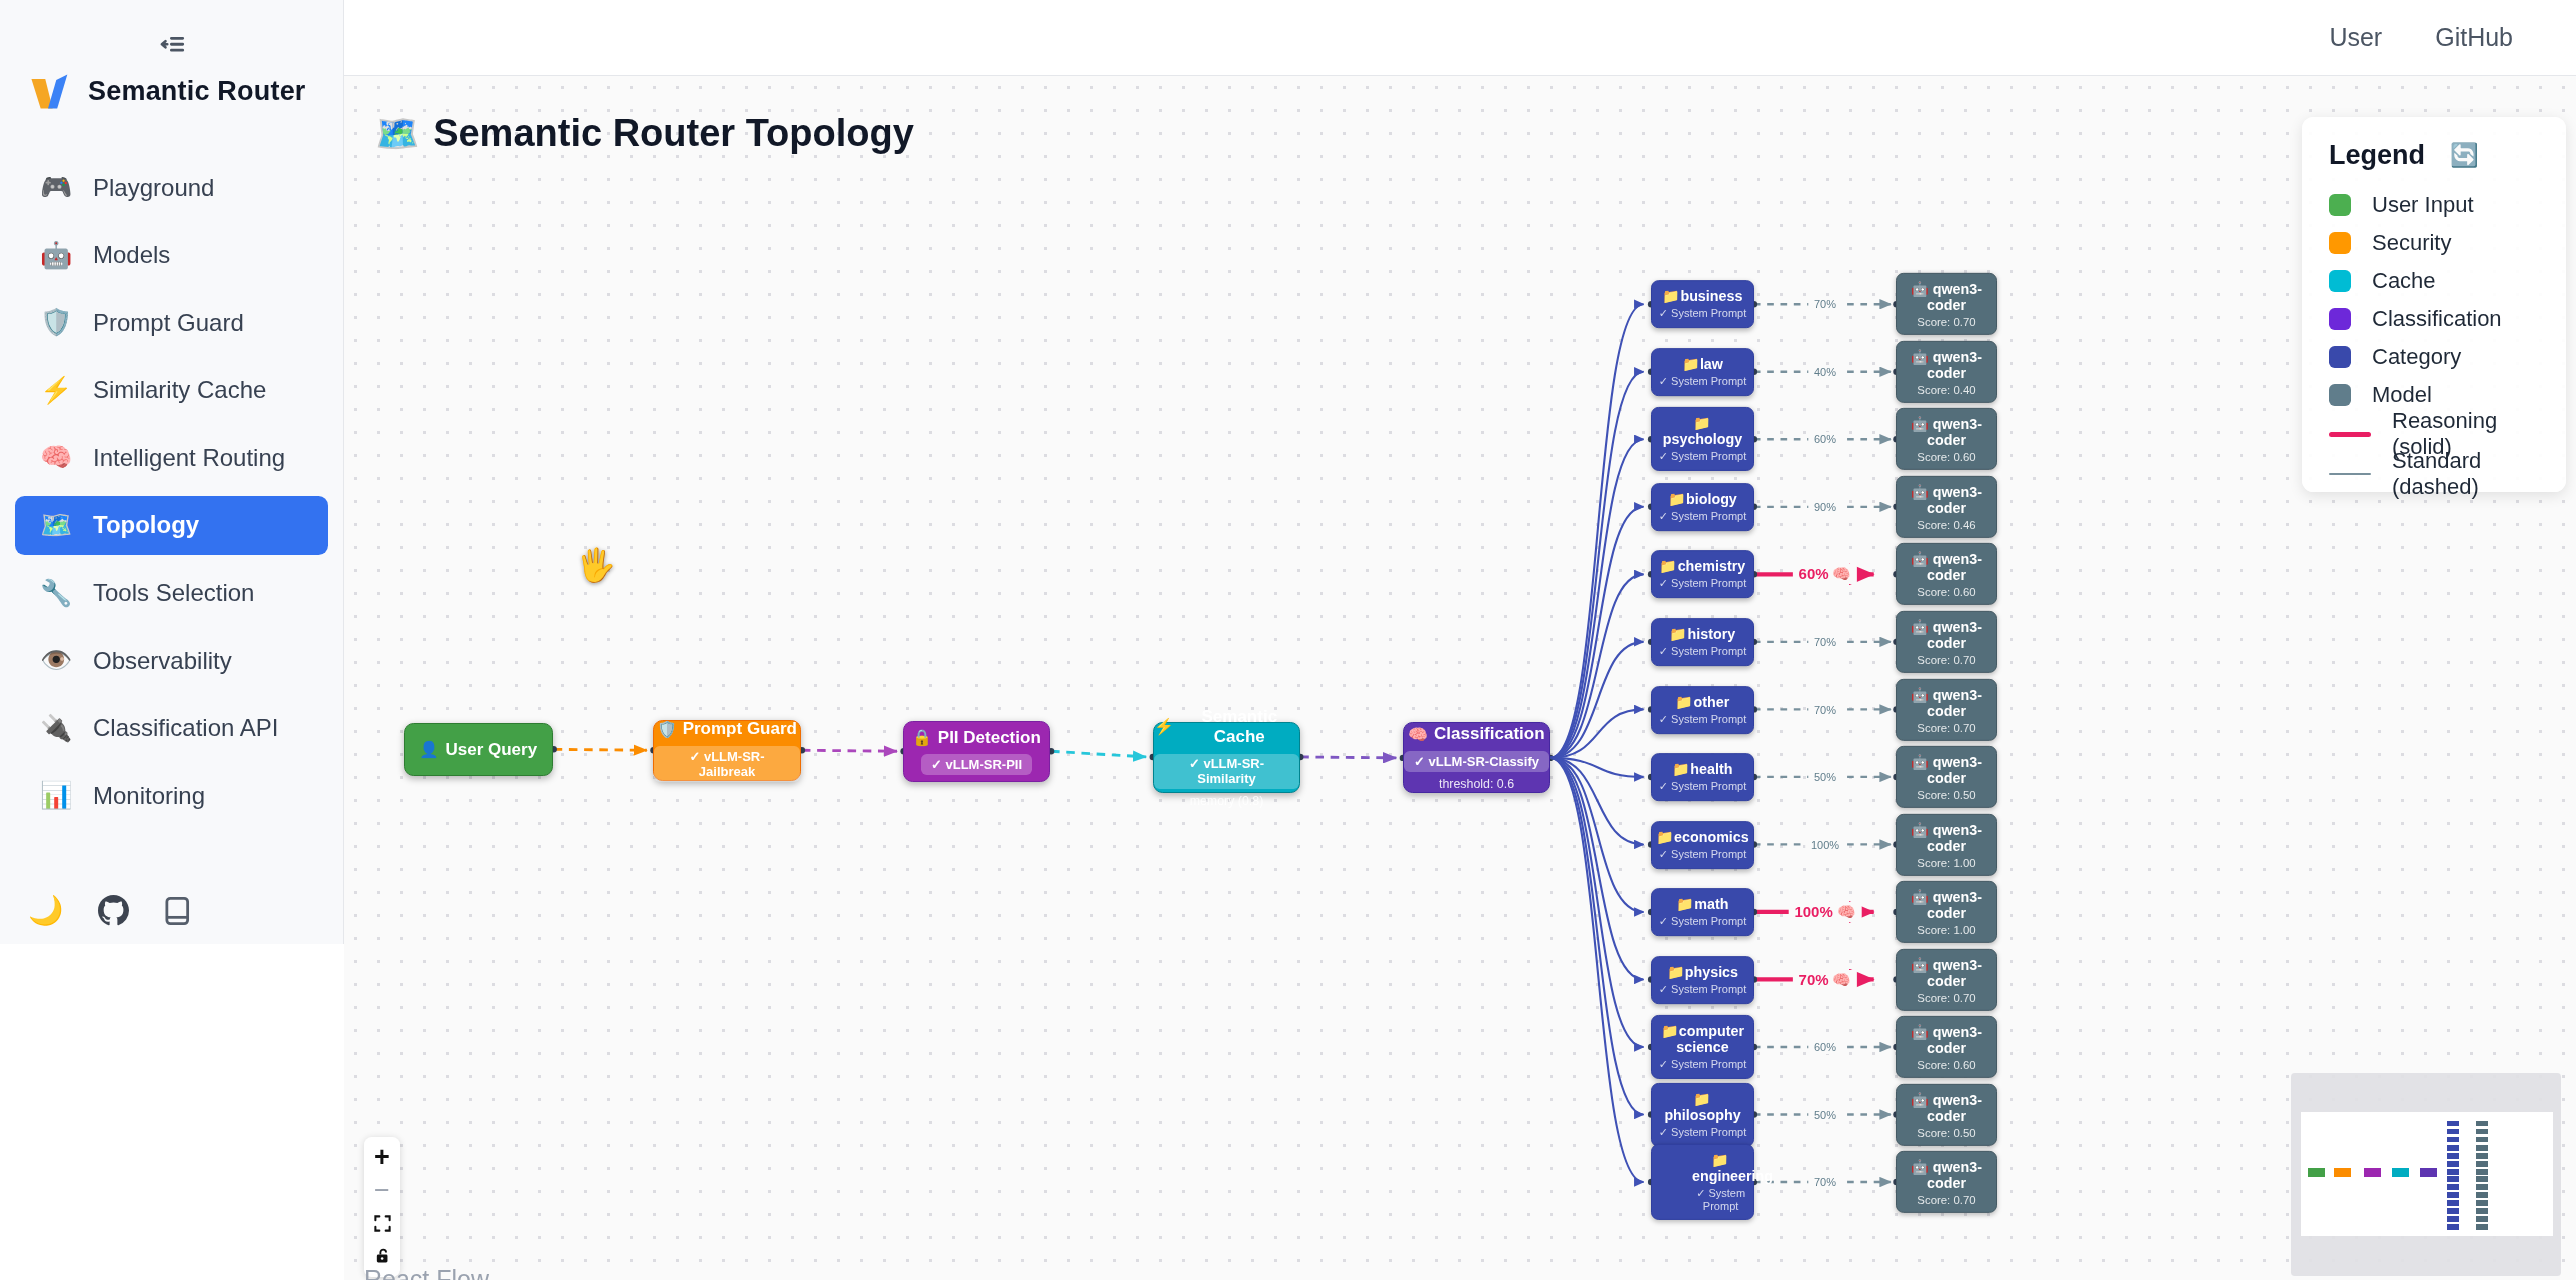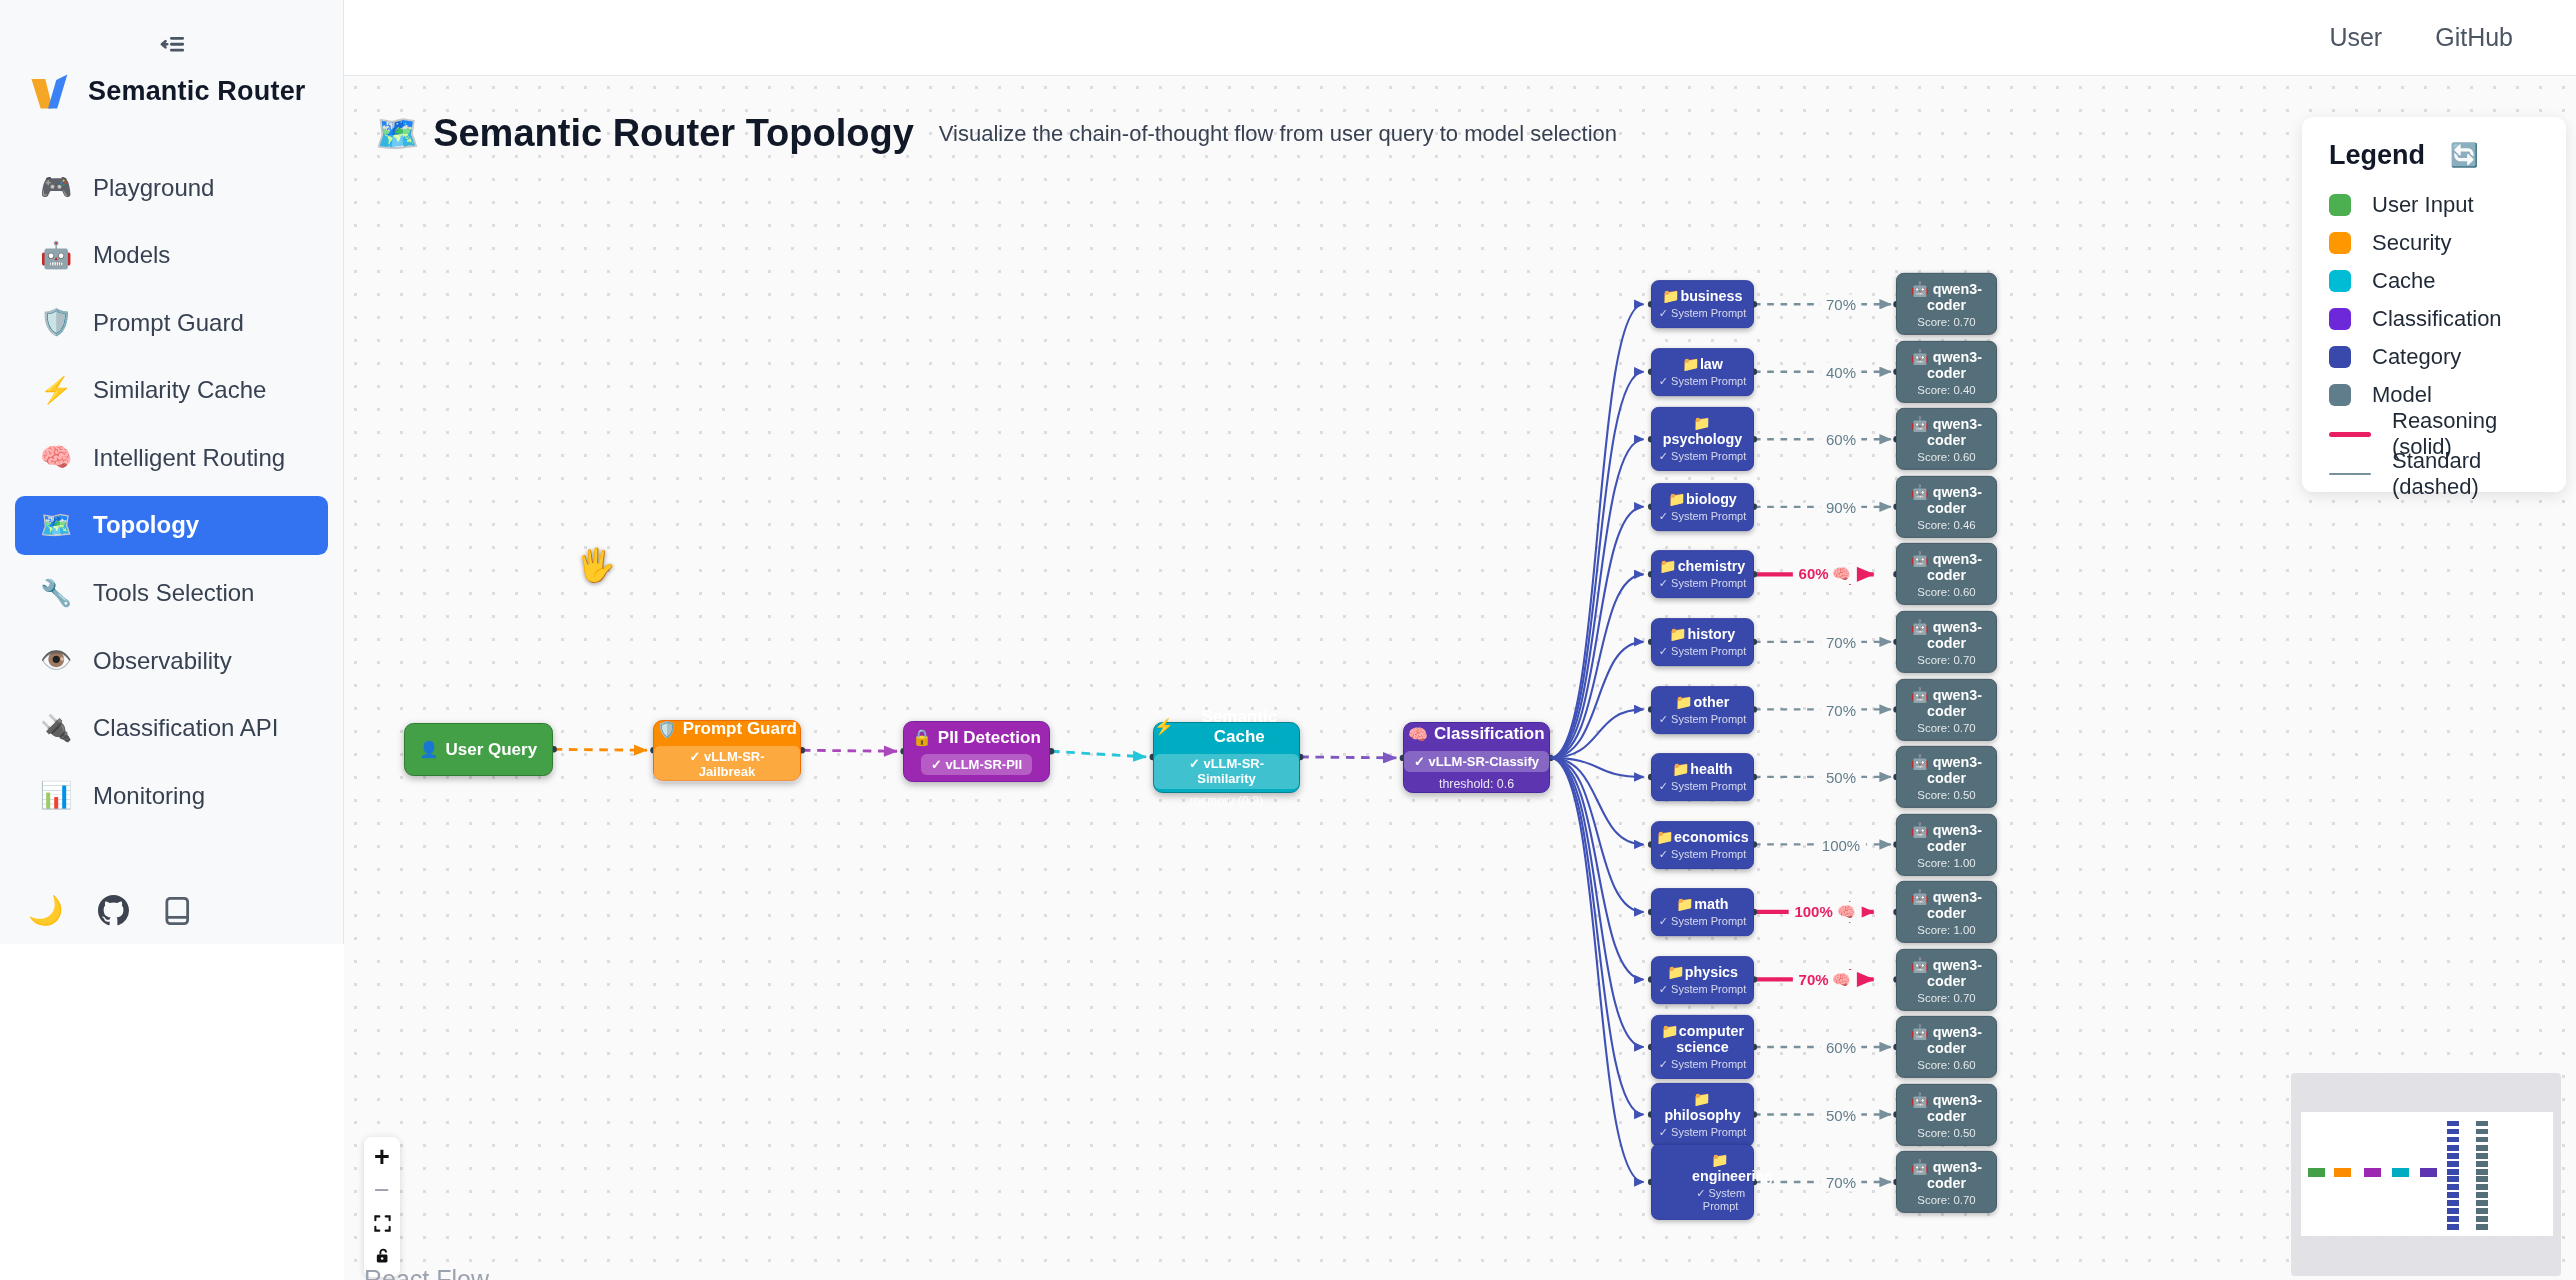--- a/index.html
+++ b/index.html
@@ -60,21 +60,21 @@
   .cat-node .c-label { font-size:14.3px; font-weight:bold; line-height:1.15; }
   .cat-node .c-sub { font-size:11px; color:rgba(255,255,255,.78); margin-top:2.9px; }
   .mod-node { position:absolute; left:1552px; width:101px; transform:translateY(-50%);
               background:#546e7a; border:1px solid #455a64; border-radius:7.6px; color:#fff;
               text-align:center; z-index:5; padding:6.7px 3.8px; box-shadow:0 1.9px 5.7px rgba(0,0,0,.25); cursor:grab; }
   .mod-node .m-label { font-size:14.3px; font-weight:bold; }
   .mod-node .m-score { font-size:11.4px; color:rgba(255,255,255,.85); margin-top:2.9px; }
 
   .edge-label { position:absolute; transform:translate(-50%,-50%); z-index:6; background:#fafafa;
                 padding:1px 5.7px; white-space:nowrap; }
-  .edge-label.std { font-size:15px; color:#607d8b;margin-left:16px; }
+  .edge-label.std { font-size:11px; color:#607d8b; }
   .edge-label.rsn { font-size:15px; font-weight:bold; color:#e91e63; }
 
   
   .legend { position:absolute; left:1958px; top:41px; width:264px; height:375px; z-index:25;
             background:rgba(255,255,255,.93); border-radius:11.4px; box-shadow:0 3.8px 13.3px rgba(0,0,0,.10);
             padding:23px 27px; }
   .legend-head { display:flex; align-items:center; gap:25px; margin-bottom:15px; }
   .legend-title { font-size:27px; font-weight:bold; color:#111827; }
   .legend-refresh { font-size:23px; cursor:pointer; }
   .legend-item { display:flex; align-items:center; gap:21px; height:38px; }
@@ -292,21 +292,20 @@
         <circle cx="1374" cy="1163" r="3.4" fill="#334155"></circle>
         <circle cx="1482" cy="1163" r="3.4" fill="#334155"></circle>
         <circle cx="1632" cy="1163" r="3.4" fill="#334155"></circle>
       </svg>
 
     <div class="flow-header">
       <div class="flow-title">
         <span class="ft-icon">🗺️</span>
         <span>Semantic Router Topology</span>
       </div>
-      <div class="flow-sub">Visualize the chain-of-thought flow from user query to model selection</div>
     </div>
 
     <div class="node p-uq">
       <div class="n-title">
           <span class="n-icon">👤</span>
           <span>User Query</span>
         </div>
     </div>
     <div class="node p-pg">
       <div class="n-title">

